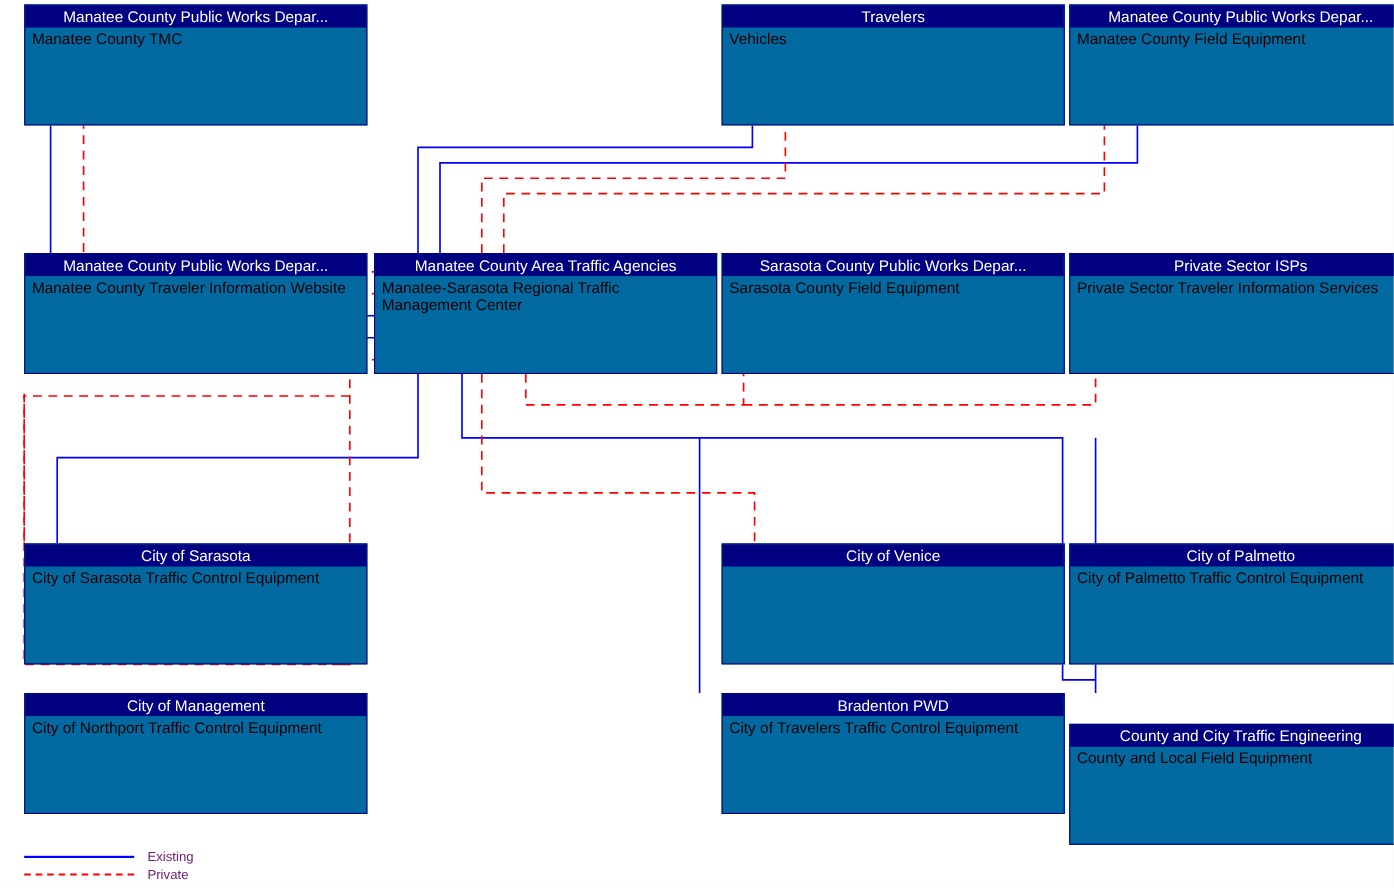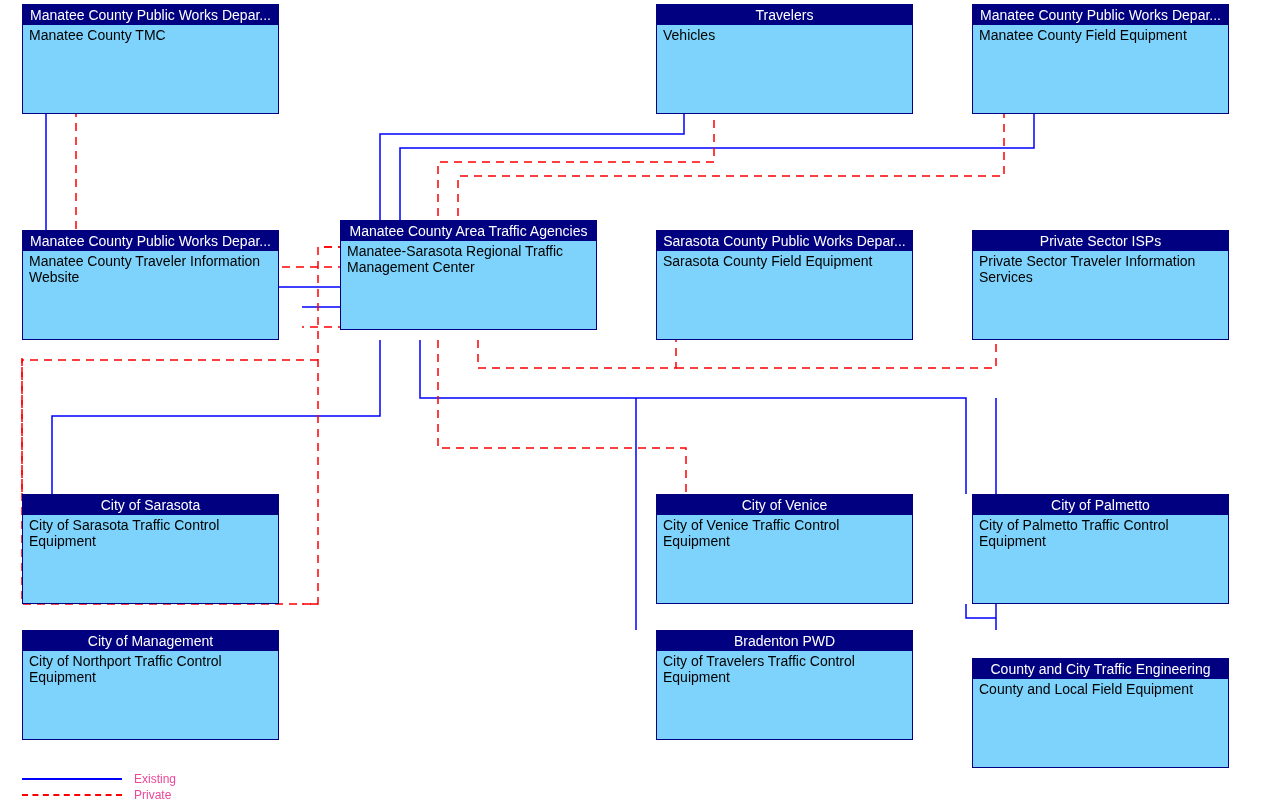--- a/index.html
+++ b/index.html
@@ -17,24 +17,24 @@
   svg.connections {
     position: absolute;
     left: 0; top: 0;
     width: 1267px;
     height: 807px;
     pointer-events: none;
   }
   .node {
     position: absolute;
     box-sizing: border-box;
-    width: 257px;
+    width: 312px;
     height: 110px;
     border: 1px solid #000080;
-    background: #7dd3fc;
+    background: #0369a1;
     cursor: pointer;
   }
   .node .title {
     box-sizing: border-box;
     width: 100%;
     background: #000080;
     color: #ffffff;
     font-size: 14px;
     padding: 2px 4px;
     white-space: nowrap;
@@ -49,21 +49,21 @@
     font-size: 14px;
     padding: 2px 6px;
     line-height: 16px;
   }
   .legend-row {
     position: absolute;
     left: 22px;
     display: flex;
     align-items: center;
     font-size: 12px;
-    color: #ec4899;
+    color: #701a75;
   }
   .legend-line {
     width: 100px;
     height: 2px;
     margin-right: 12px;
   }
   .legend-existing { background: #0000ff; }
   .legend-planned {
     border-top: 2px dashed #ff0000;
     height: 0;
@@ -129,40 +129,39 @@
   </div>
   <div class="node" style="left:972px; top:4px;">
     <div class="title">Manatee County Public Works Depar...</div>
     <div class="subtitle">Manatee County Field Equipment</div>
   </div>
 
   <div class="node" style="left:22px; top:230px;">
     <div class="title">Manatee County Public Works Depar...</div>
     <div class="subtitle">Manatee County Traveler Information Website</div>
   </div>
-  <div class="node" style="left:340px; top:220px;">
+  <div class="node" style="left:340px; top:230px;">
     <div class="title">Manatee County Area Traffic Agencies</div>
     <div class="subtitle">Manatee-Sarasota Regional Traffic Management Center</div>
   </div>
   <div class="node" style="left:656px; top:230px;">
     <div class="title">Sarasota County Public Works Depar...</div>
     <div class="subtitle">Sarasota County Field Equipment</div>
   </div>
   <div class="node" style="left:972px; top:230px;">
     <div class="title">Private Sector ISPs</div>
     <div class="subtitle">Private Sector Traveler Information Services</div>
   </div>
 
   <div class="node" style="left:22px; top:494px;">
     <div class="title">City of Sarasota</div>
     <div class="subtitle">City of Sarasota Traffic Control Equipment</div>
   </div>
   <div class="node" style="left:656px; top:494px;">
     <div class="title">City of Venice</div>
-    <div class="subtitle">City of Venice Traffic Control Equipment</div>
   </div>
   <div class="node" style="left:972px; top:494px;">
     <div class="title">City of Palmetto</div>
     <div class="subtitle">City of Palmetto Traffic Control Equipment</div>
   </div>
 
   <div class="node" style="left:22px; top:630px;">
     <div class="title">City of Management</div>
     <div class="subtitle">City of Northport Traffic Control Equipment</div>
   </div>

